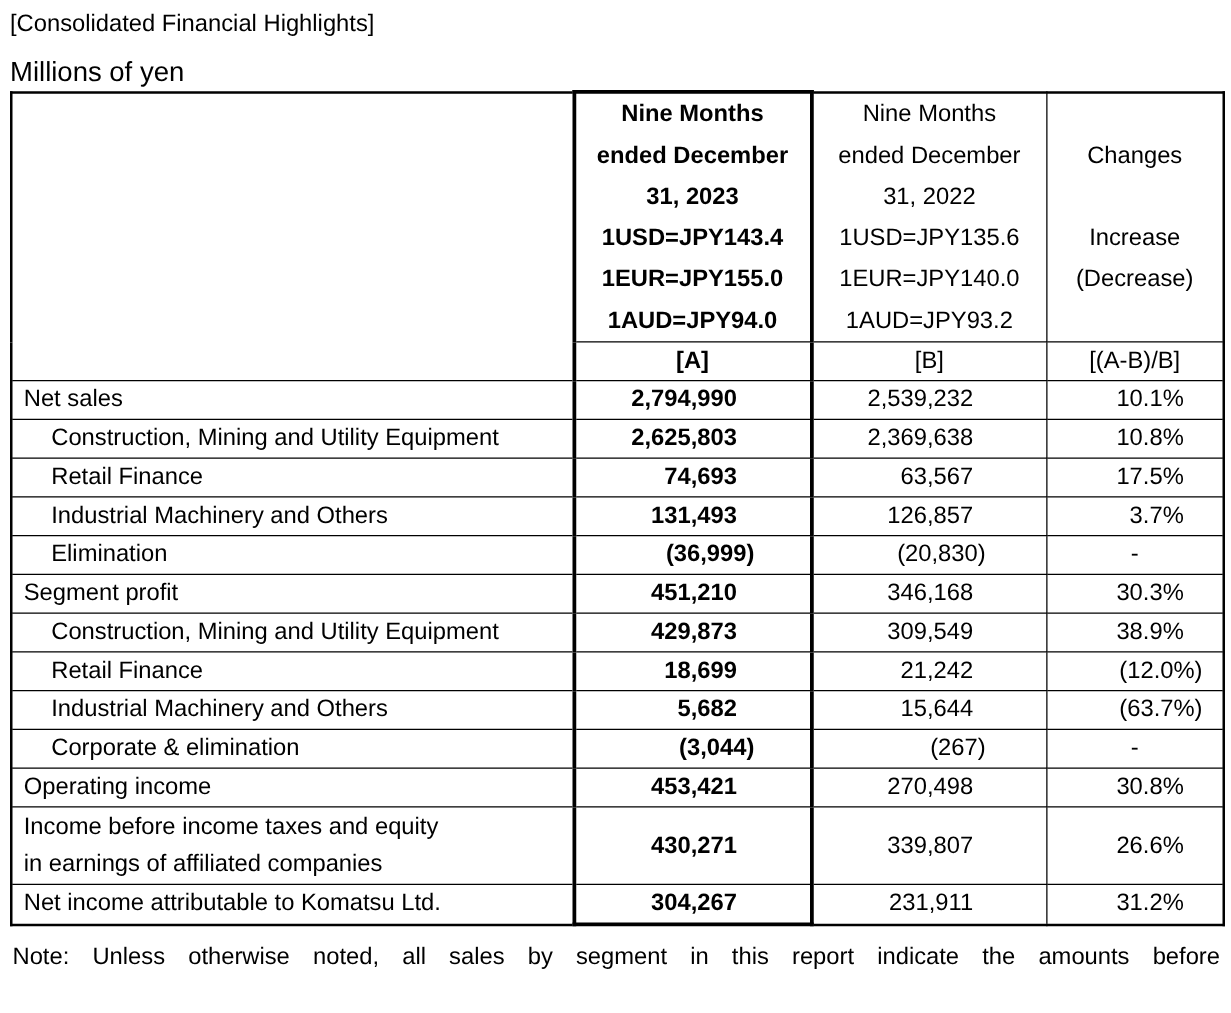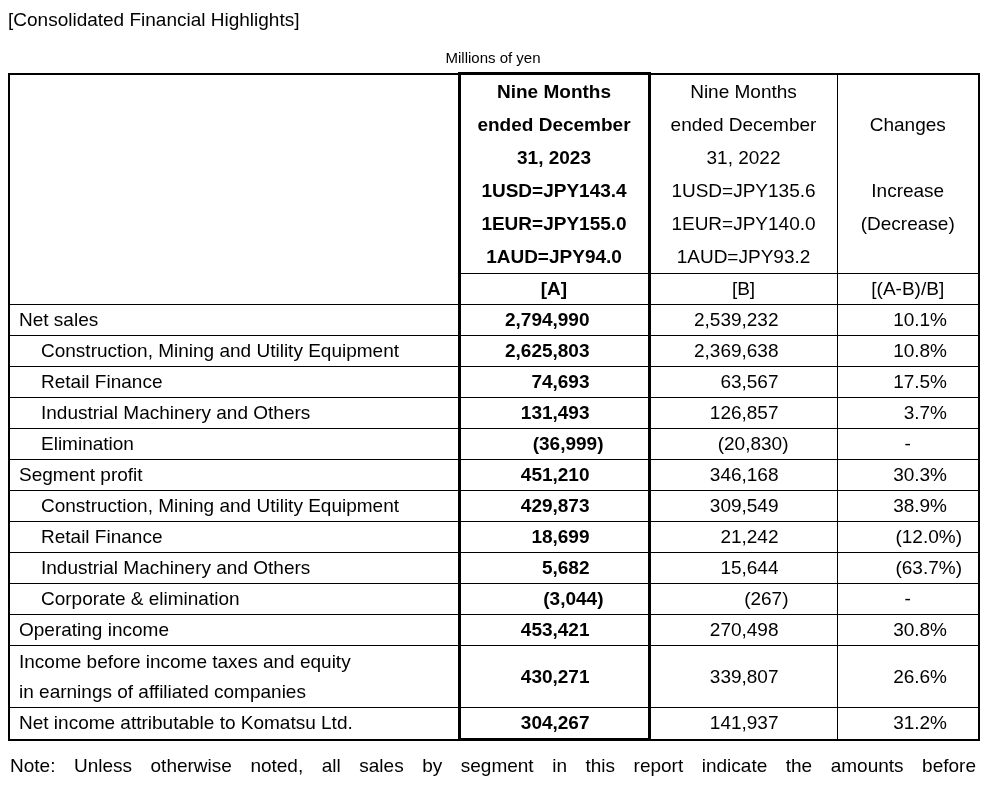--- a/index.html
+++ b/index.html
@@ -9,22 +9,22 @@
     font-family: "Liberation Sans", "DejaVu Sans", sans-serif;
     color: #000; overflow: hidden;
   }
   .content { width: 970px; margin-left: 8px; }
   .page-title {
     margin-top: 9px; margin-left: 0;
     font-size: 19px; line-height: 22px;
   }
   .unit-label {
     margin-top: 16px;
-    text-align: center;
-    font-size: 15px; line-height: 22px;
+    text-align: left;
+    font-size: 22px; line-height: 22px;
   }
   table.fin {
     margin-top: 3px;
     width: 970px;
     border-collapse: collapse;
     table-layout: fixed;
     border: 2px solid #000;
     font-size: 19px;
   }
   col.c-label   { width: 450px; }
@@ -181,21 +181,21 @@
       <tr class="double">
         <td class="lbl two-line">Income before income taxes and equity
 in earnings of affiliated companies</td>
         <td class="num vala a-col">430,271</td>
         <td class="num valb">339,807</td>
         <td class="num valc">26.6%</td>
       </tr>
       <tr class="single">
         <td class="lbl">Net income attributable to Komatsu Ltd.</td>
         <td class="num vala a-col a-bottom">304,267</td>
-        <td class="num valb">141,937</td>
+        <td class="num valb">231,911</td>
         <td class="num valc">31.2%</td>
       </tr>
     </tbody>
   </table>
 
   <div class="note">
     <div class="note-line1">Note: Unless otherwise noted, all sales by segment in this report indicate the amounts before</div>
   </div>
 
 </div>

